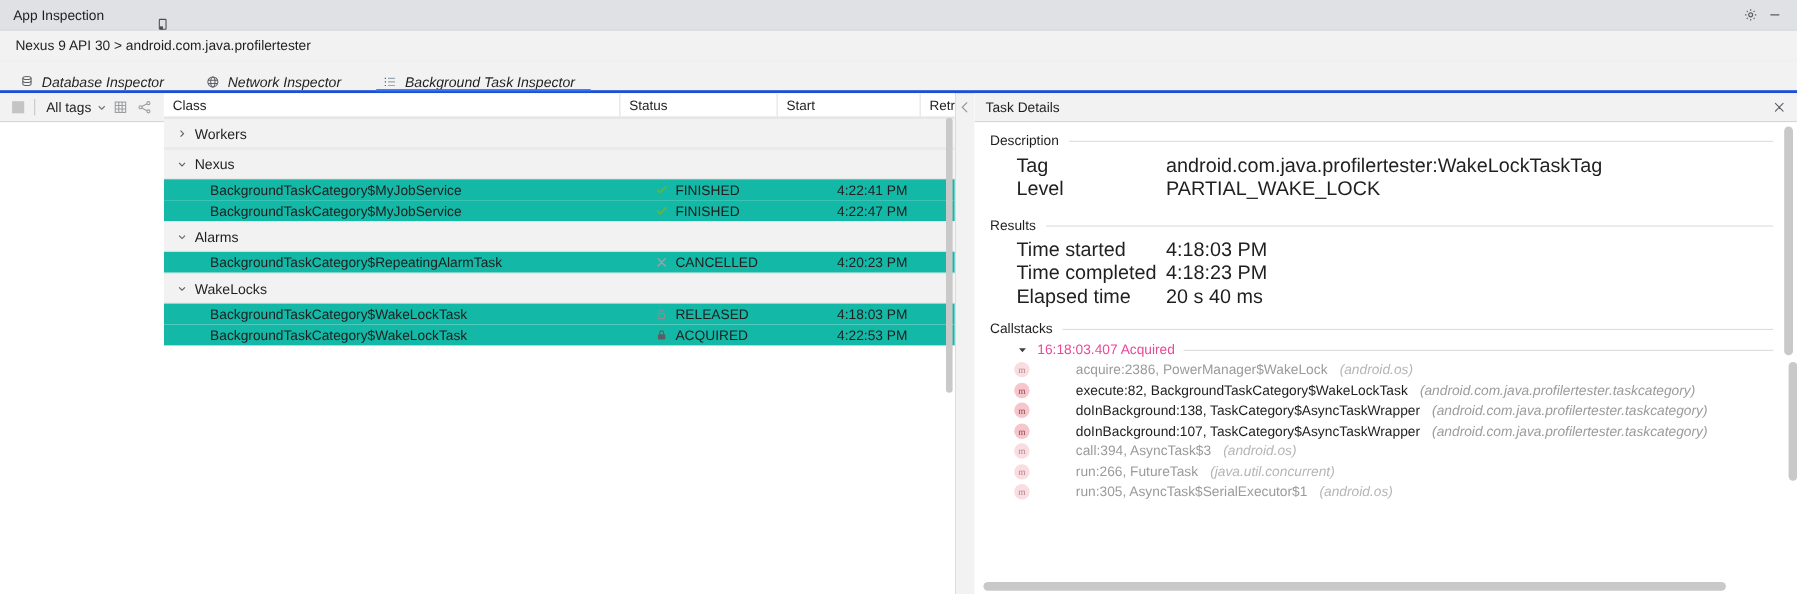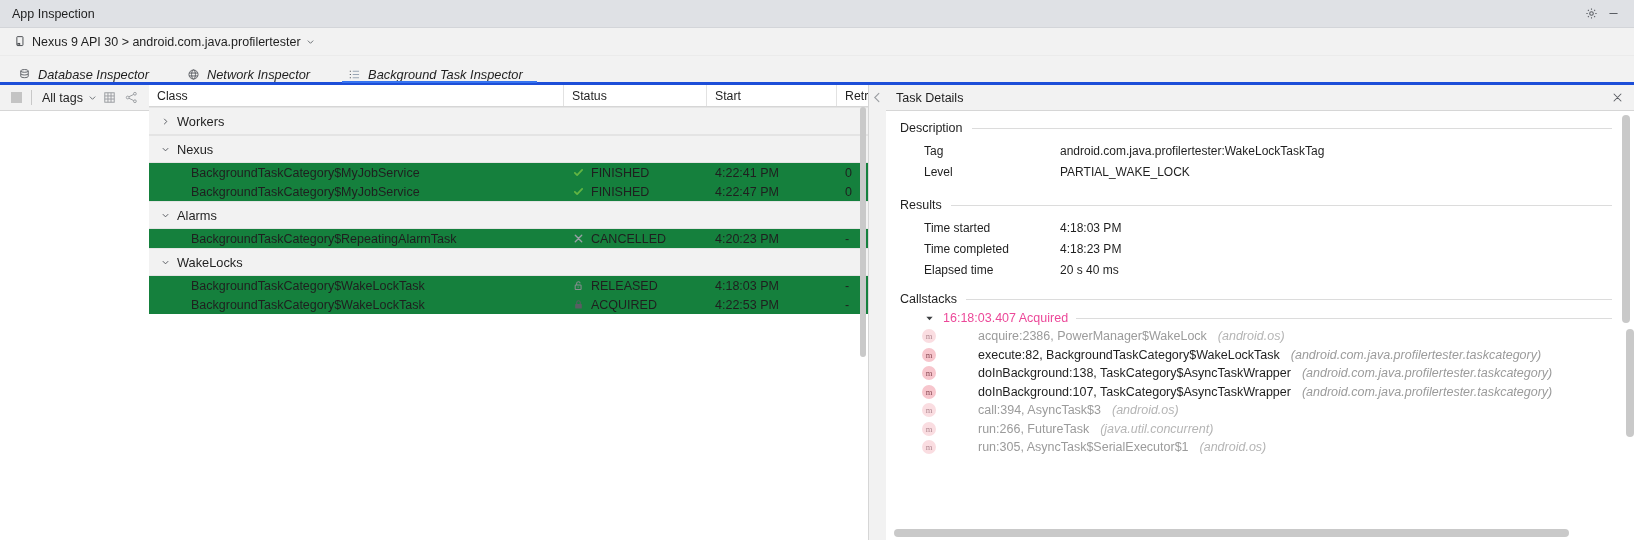--- a/index.html
+++ b/index.html
@@ -58,20 +58,21 @@
     flex: 0 0 auto;
     border-bottom: 1px solid #ebebeb;
   }
   .process-combo {
     display: flex;
     align-items: center;
     gap: 5px;
     font-size: 12.5px;
     color: #1f1f1f;
     padding: 1px 4px 1px 2px;
+    flex-direction: column;
   }
   .device-icon { width: 13px; height: 13px; display:block; }
   .caret { color: #6e7276; }
 
   
   .tabs {
     height: 29px;
     background: #f2f2f2;
     display: flex;
     align-items: flex-end;
@@ -196,21 +197,22 @@
     width: 14px; height: 14px;
     display: flex; align-items: center; justify-content: center;
     color: #5a5d63;
     margin-right: 5px;
   }
   .task-row {
     height: 19px;
     display: flex;
     align-items: flex-start;
     box-sizing: border-box;
-    background: #15803d;
+    background: #14b8a6;
+    gap: 23px;
   }
   .cell {
     display: flex;
     align-items: center;
     height: 100%;
     box-sizing: border-box;
     font-size: 12.5px;
     color: #1f1f1f;
     overflow: hidden;
     white-space: nowrap;
@@ -301,21 +303,21 @@
   }
   .section-title .rule {
     flex: 1 1 auto;
     height: 1px;
     background: #dcdcdc;
   }
   .kv {
     display: flex;
     align-items: center;
     height: 21px;
-    font-size: 12px;
+    font-size: 18px;
     color: #1f1f1f;
   }
   .kv .k { width: 160px; flex: 0 0 160px; padding-left: 24px; box-sizing: border-box; }
   .kv .v { flex: 1 1 auto; }
   .sp-12 { height: 12px; }
   .sp-16 { height: 16px; }
 
   
   .cs-group-title {
     display: flex;

